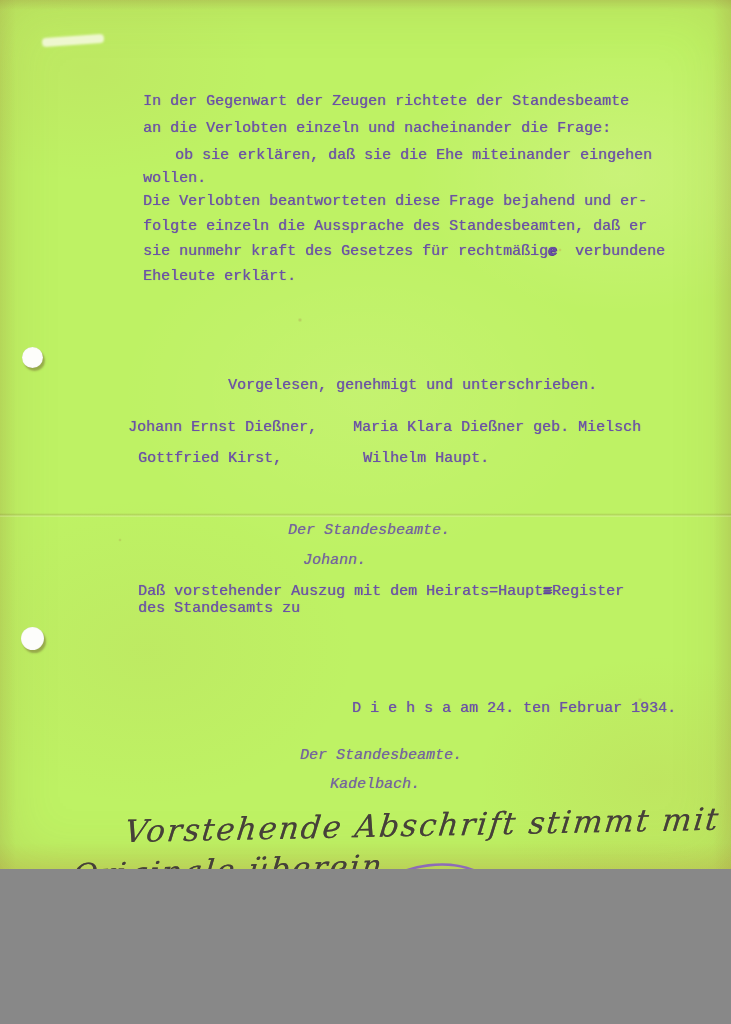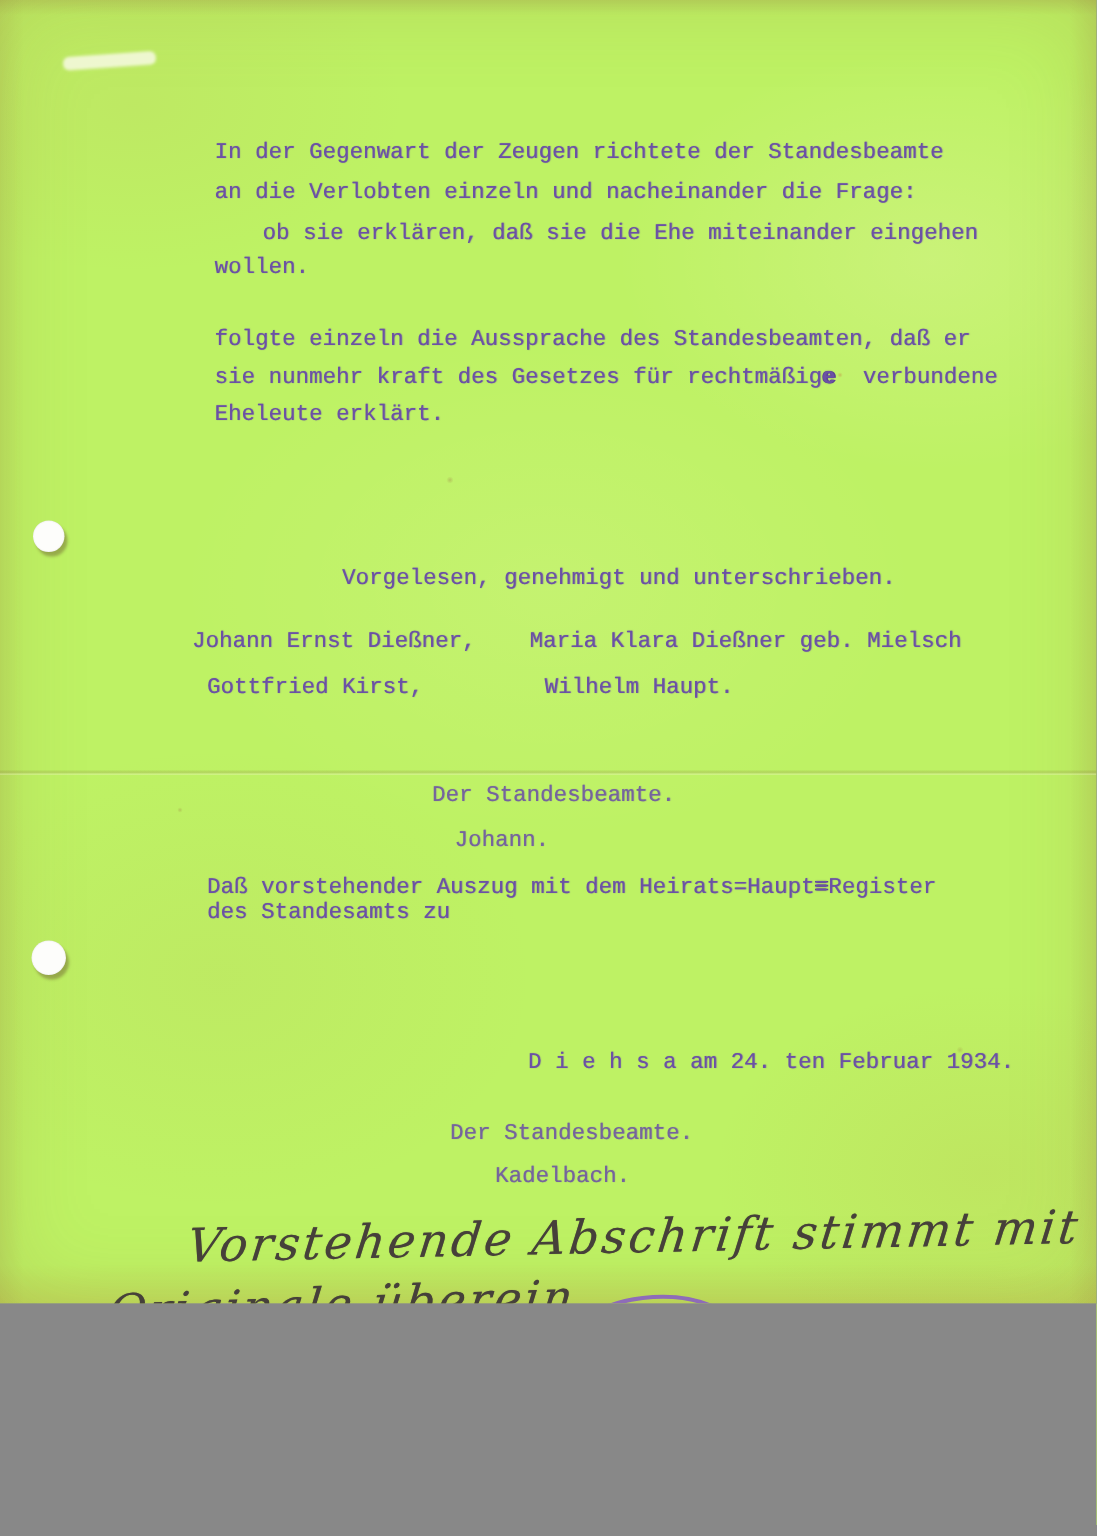--- a/index.html
+++ b/index.html
@@ -51,21 +51,21 @@
   .hole1{left:22px;top:347px;}
   .hole2{left:21px;top:627px;width:23px;height:23px;}
 
   
   .t{
     position:absolute;white-space:pre;
     font-size:15px;line-height:17px;
     color:#6b51a5;
     text-shadow:0.4px 0.3px 0.7px rgba(107,81,165,0.75);
   }
-  .t.faded{opacity:0.88;}
+  .t.faded{opacity:0.88;font-style:italic;}
   .blot{
     font-weight:bold;
     text-shadow:0 0 1px #5a4293, 1px 0 0 #5a4293, -0.5px 0.5px 0 #5a4293;
   }
 
   
   .hand{
     position:absolute;white-space:pre;
     font-family:"DejaVu Serif","Liberation Serif",serif;
     font-style:italic;
@@ -89,20 +89,21 @@
   <div class="crease"></div>
   <div class="scratch"></div>
   <div class="scuff"></div>
   <div class="hole hole1"></div>
   <div class="hole hole2"></div>
 
   <div class="t" style="left:143px;top:93px">In der Gegenwart der Zeugen richtete der Standesbeamte</div>
   <div class="t" style="left:175px;top:147px">ob sie erklären, daß sie die Ehe miteinander eingehen</div>
   <div class="t" style="left:143px;top:120px">an die Verlobten einzeln und nacheinander die Frage:</div>
   <div class="t" style="left:143px;top:170px">wollen.</div>
+  <div class="t" style="left:143px;top:193px">Die Verlobten beantworteten diese Frage bejahend und er-</div>
   <div class="t" style="left:143px;top:218px">folgte einzeln die Aussprache des Standesbeamten, daß er</div>
   <div class="t" style="left:143px;top:243px"><span>sie nunmehr kraft des Gesetzes für rechtmäßig</span><span class="blot">e</span><span>  verbundene</span></div>
   <div class="t" style="left:143px;top:268px">Eheleute erklärt.</div>
 
   <div class="t" style="left:228px;top:377px">Vorgelesen, genehmigt und unterschrieben.</div>
   <div class="t" style="left:128px;top:419px">Johann Ernst Dießner,    Maria Klara Dießner geb. Mielsch</div>
   <div class="t" style="left:138px;top:450px">Gottfried Kirst,         Wilhelm Haupt.</div>
 
   <div class="t faded" style="left:288px;top:522px">Der Standesbeamte.</div>
   <div class="t faded" style="left:303px;top:552px">Johann.</div>

